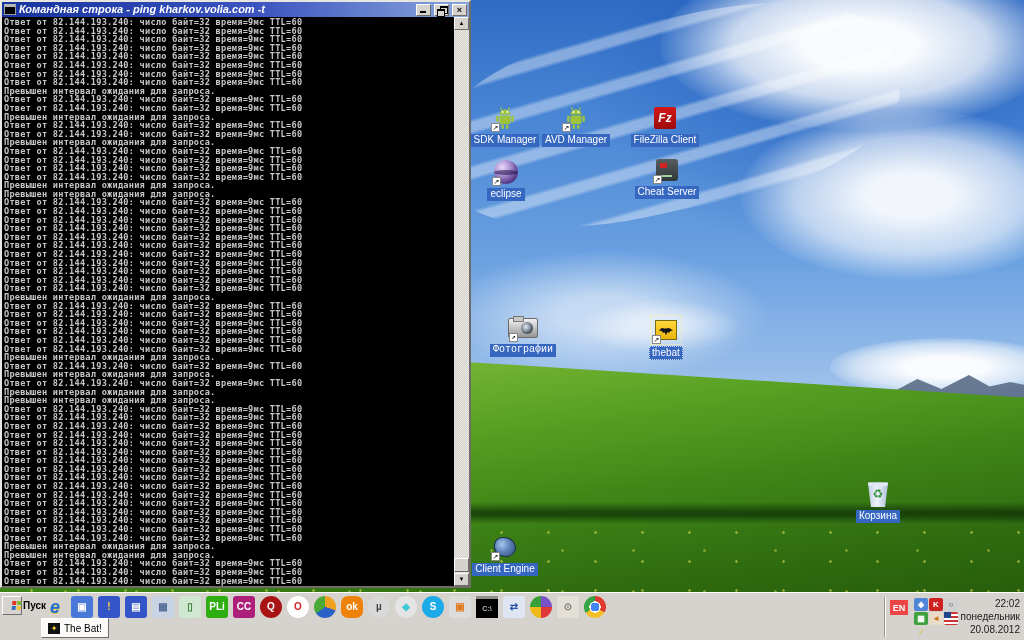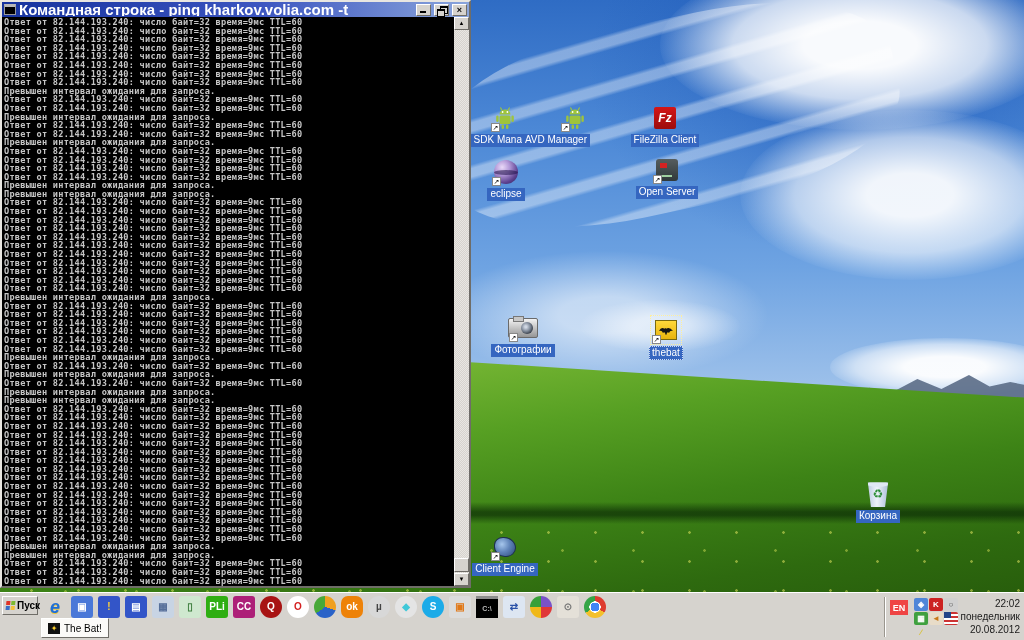--- a/index.html
+++ b/index.html
@@ -60,41 +60,41 @@
   .ic-bin::before { content:""; position:absolute; top:0; left:0; width:100%; height:6px; background:#dfe8f4; border-radius:50%; }
   .ic-cheat { width:22px; height:20px; border-radius:40% 55% 45% 50%;
     background:radial-gradient(circle at 35% 35%, #a6c6ec 0%, #5f83b8 45%, #2c4a78 100%); border:1px solid #1e2f4e; }
 
   
   .win { position:absolute; left:0; top:0; width:471px; height:588px; background:#d6d3ce;
     border:2px solid; border-color:#e8e6e1 #6f6d68 #6f6d68 #e8e6e1; display:flex; flex-direction:column; }
   .titlebar { height:15px; display:flex; align-items:center; gap:3px; padding:1px 2px;
     background:linear-gradient(90deg,#16339e 0%,#3c55c0 55%,#8aa5dc 100%); }
   .title-icon { width:12px; height:11px; background:#000; border:1px solid #9a9a9a; border-top:3px solid #b8b8b8; flex:0 0 auto; }
-  .title-text { flex:1; color:#fff; font-size:15px; font-weight:bold; line-height:13px; white-space:nowrap; overflow:hidden; }
+  .title-text { flex:1; color:#fff; font-size:11px; font-weight:bold; line-height:13px; white-space:nowrap; overflow:hidden;font-style:italic; }
   .tbtn { width:15px; height:12px; background:#d6d3ce; border:1px solid; border-color:#fff #6f6d68 #6f6d68 #fff;
     position:relative; flex:0 0 auto; font-size:9px; font-weight:bold; line-height:10px; text-align:center; color:#000; }
   .tb-min::after { content:""; position:absolute; left:3px; bottom:2px; width:6px; height:2px; background:#000; }
   .tb-rest::before { content:""; position:absolute; left:5px; top:1px; width:6px; height:5px; border:1px solid #000; border-top-width:2px; background:#d6d3ce; }
   .tb-rest::after { content:""; position:absolute; left:2px; top:4px; width:6px; height:5px; border:1px solid #000; border-top-width:2px; background:#d6d3ce; }
   .win-body { flex:1; display:flex;border-radius:30px; }
   .console { width:452px; background:#000; overflow:hidden; padding:1px 0 0 2px; }
   .cline { font-family:"DejaVu Sans Mono", monospace; font-size:8.6px; line-height:8.6px; letter-spacing:.25px;
     font-weight:bold; color:#c6c6c6; white-space:pre; }
   .vscroll { width:15px; background:repeating-conic-gradient(#e9e7e2 0% 25%, #d6d3ce 0% 50%) 0 0/2px 2px; display:flex; flex-direction:column; }
   .sbtn { width:15px; height:13px; background:#d6d3ce; border:1px solid; border-color:#fff #6f6d68 #6f6d68 #fff;
     font-size:6px; line-height:11px; text-align:center; color:#000; flex:0 0 auto; }
   .strack { flex:1; position:relative; }
   .sthumb { position:absolute; left:0; bottom:1px; width:15px; height:14px; background:#d6d3ce;
     border:1px solid; border-color:#fff #6f6d68 #6f6d68 #fff; }
 
   
   .taskbar { position:absolute; left:0; bottom:0; width:1024px; height:48px; background:#d6d3ce; border-top:1px solid #fff; }
-  .startbtn { position:absolute; left:2px; top:3px; width:36px; height:19px; background:#d6d3ce;
-    border:1px solid; border-color:#fff #6f6d68 #6f6d68 #fff; display:flex; align-items:center; gap:2px; padding:0 3px; }
+  .startbtn { position:absolute; left:2px; top:3px; width:20px; height:19px; background:#d6d3ce;
+    border:1px solid; border-color:#fff #6f6d68 #6f6d68 #fff; display:flex; align-items:center; gap:2px; padding:0 9px; }
   .startbtn .flag { width:9px; height:9px; display:grid; grid-template-columns:4px 4px; grid-template-rows:4px 4px; gap:1px; transform:skewX(-6deg); }
   .flag i { display:block; } .flag .f1{background:#e13427;} .flag .f2{background:#7cb82f;} .flag .f3{background:#3b6ec6;} .flag .f4{background:#f3c03a;}
   .startbtn span { font-size:10px; font-weight:bold; color:#000; }
   .quicklaunch { position:absolute; left:44px; top:2px; height:24px; display:flex; gap:5px; align-items:center; }
   .ql { width:22px; height:22px; border-radius:3px; display:flex; align-items:center; justify-content:center;
     font-weight:bold; font-size:10px; line-height:1; }
   .ql.round { border-radius:50%; }
   .ql[data-name="ql-internet-explorer"] { font-size:18px; font-style:italic; text-shadow:0 1px 0 #e8c23a; }
   .ql[data-name="ql-globe-ball"] { background:conic-gradient(#f0a020 0 30%, #2a62c8 30% 65%, #48a838 65% 100%) !important; }
   .ql[data-name="ql-picasa"] { background:conic-gradient(#7a52c8 0 25%, #e03838 25% 50%, #f0b818 50% 75%, #38a038 75% 100%) !important; }
@@ -148,21 +148,21 @@
         <rect x="16.2" y="2.2" width="1.2" height="3.4" rx=".6" transform="rotate(25 16.8 3.9)"></rect>
           </g>
         <circle cx="10.6" cy="7" r=".9" fill="#fff"></circle>
           <circle cx="15.4" cy="7" r=".9" fill="#fff"></circle>
         </svg>
       <span class="sc-arrow" data-name="shortcut-arrow-icon">↗</span>
     </div>
     <span class="dlabel" data-name="desktop-icon-label">SDK Manager</span>
   </div>
 
-  <div class="dicon" style="left:514px; top:104px;align-items:flex-end;" data-name="desktop-icon-avd-manager">
+  <div class="dicon" style="left:538px; top:104px;" data-name="desktop-icon-avd-manager">
     <div class="dart" data-name="android-icon">
       <svg width="26" height="27" viewBox="0 0 26 27">
           <g fill="#9ec43c">
         <path d="M7.5 9.5 a5.5 5 0 0 1 11 0 z"></path>
             <rect x="7.5" y="10.5" width="11" height="8.5" rx="1.5"></rect>
         <rect x="4.2" y="10.5" width="2.4" height="6.5" rx="1.2"></rect>
             <rect x="19.4" y="10.5" width="2.4" height="6.5" rx="1.2"></rect>
         <rect x="9.6" y="19.5" width="2.4" height="4.5" rx="1.2"></rect>
             <rect x="14" y="19.5" width="2.4" height="4.5" rx="1.2"></rect>
         <rect x="8.6" y="2.2" width="1.2" height="3.4" rx=".6" transform="rotate(-25 9.2 3.9)"></rect>
@@ -189,24 +189,24 @@
       <span class="sc-arrow" data-name="shortcut-arrow-icon">↗</span>
       </div>
     <span class="dlabel" data-name="desktop-icon-label">eclipse</span>
   </div>
 
   <div class="dicon" style="left:629px; top:156px;" data-name="desktop-icon-open-server">
     <div class="dart" data-name="open-server-icon">
         <div class="ic-openserver"></div>
       <span class="sc-arrow" data-name="shortcut-arrow-icon">↗</span>
       </div>
-    <span class="dlabel" data-name="desktop-icon-label">Open Server</span>
-  </div>
-
-  <div class="dicon" style="left:485px; top:314px;" data-name="desktop-icon-photos">
+    <span class="dlabel" data-name="desktop-icon-label">Cheat Server</span>
+  </div>
+
+  <div class="dicon" style="left:485px; top:314px;font-family:Liberation Mono, monospace;" data-name="desktop-icon-photos">
     <div class="dart" data-name="camera-icon">
         <div class="ic-camera"></div>
       <span class="sc-arrow" data-name="shortcut-arrow-icon">↗</span>
       </div>
     <span class="dlabel" data-name="desktop-icon-label">Фотографии</span>
   </div>
 
   <div class="dicon selected" style="left:628px; top:316px;align-items:center;" data-name="desktop-icon-thebat">
     <div class="dart" data-name="thebat-icon">
       <div class="ic-thebat">

